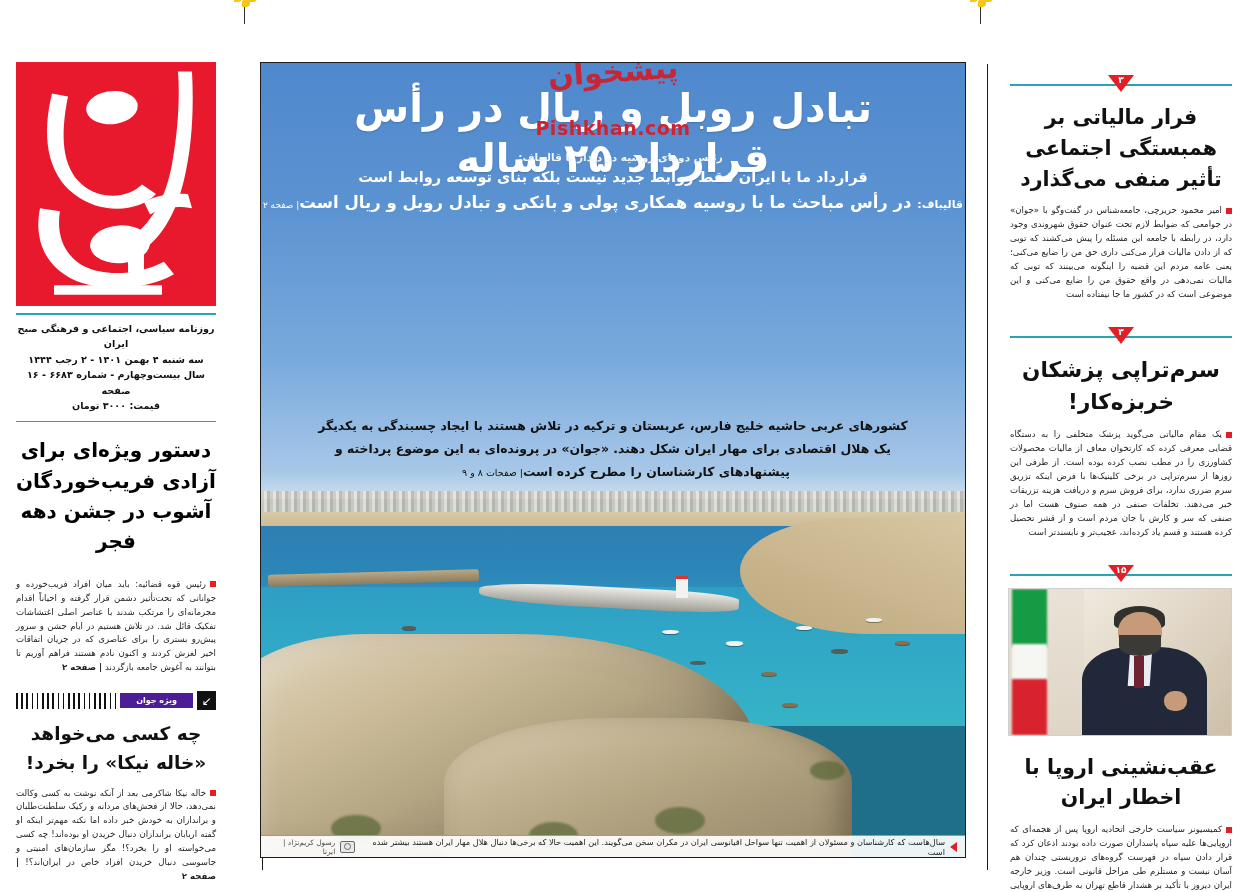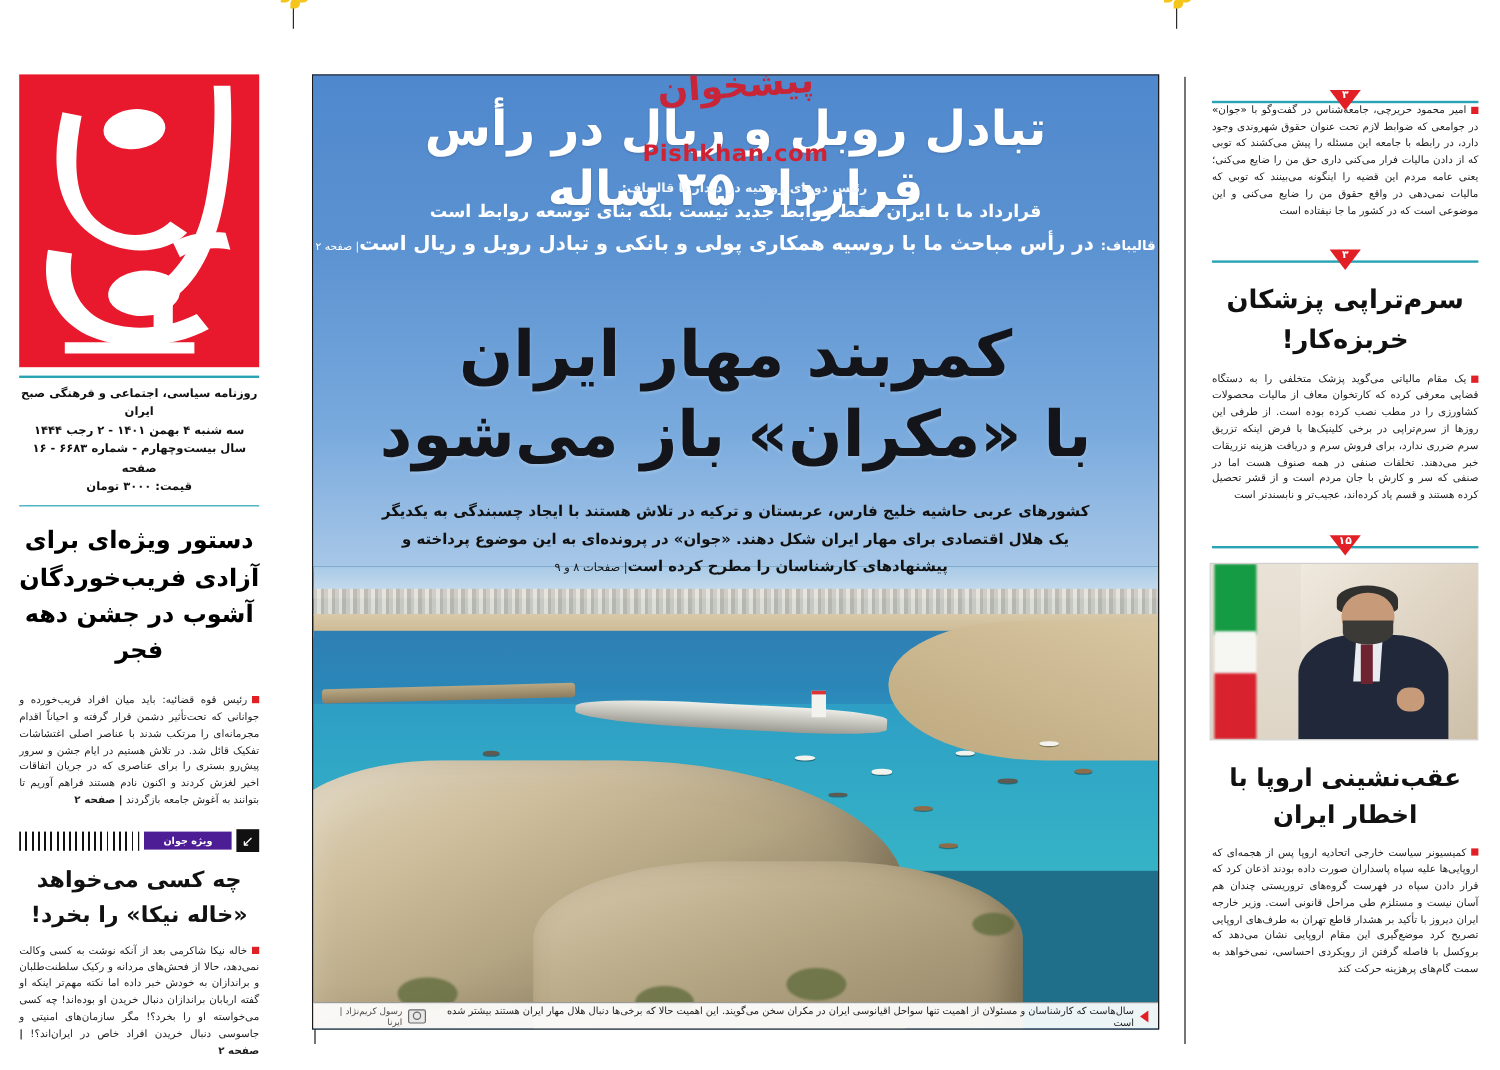--- a/index.html
+++ b/index.html
@@ -266,20 +266,21 @@
 <div class="page">
 
   <div class="left-col">
 
     <div class="side-block">
       <div class="hr-teal">
         <div class="pagemark">
           <span>۳</span>
         </div>
       </div>
+      <div class="side-title">فرار مالیاتی بر همبستگی اجتماعی تأثیر منفی می‌گذارد</div>
       <div class="side-body">
         <span class="bullet-sq"></span><span>امیر محمود حریرچی، جامعه‌شناس در گفت‌وگو با «جوان» در جوامعی که ضوابط لازم تحت عنوان حقوق شهروندی وجود دارد، در رابطه با جامعه این مسئله را پیش می‌کشند که توبی که از دادن مالیات فرار می‌کنی داری حق من را ضایع می‌کنی؛ یعنی عامه مردم این قضیه را اینگونه می‌بینند که توبی که مالیات نمی‌دهی در واقع حقوق من را ضایع می‌کنی و این موضوعی است که در کشور ما جا نیفتاده است</span>
       </div>
     </div>
 
     <div class="side-block">
       <div class="hr-teal">
         <div class="pagemark">
           <span>۳</span>
         </div>
@@ -381,24 +382,20 @@
         <span class="wm-en">Pishkhan.com</span>
       </div>
 
       <div class="hero-kicker">رئیس دومای روسیه در دیدار با قالیباف:</div>
       <div class="hero-sub1">قرارداد ما با ایران فقط روابط جدید نیست بلکه بنای توسعه روابط است</div>
       <div class="hero-sub2">
         <span class="who">قالیباف:</span>
         <span>در رأس مباحث ما با روسیه همکاری پولی و بانکی و تبادل روبل و ریال است</span><span class="pg">| صفحه ۲</span>
       </div>
 
-      <div class="hero-main">
-        <div>کمربند مهار ایران</div>
-        <div>با «مکران» باز می‌شود</div>
-      </div>
 
       <div class="hero-lead">
         <span>کشورهای عربی حاشیه خلیج فارس، عربستان و ترکیه در تلاش هستند با ایجاد چسبندگی به یکدیگر یک هلال اقتصادی برای مهار ایران شکل دهند. «جوان» در پرونده‌ای به این موضوع پرداخته و پیشنهادهای کارشناسان را مطرح کرده است</span><span class="pg">| صفحات ۸ و ۹</span>
       </div>
 
       <div class="caption-bar">
         <span class="cap-tri"></span>
         <span>سال‌هاست که کارشناسان و مسئولان از اهمیت تنها سواحل اقیانوسی ایران در مکران سخن می‌گویند. این اهمیت حالا که برخی‌ها دنبال هلال مهار ایران هستند بیشتر شده است</span>
         <span class="cam-ic">
             <i></i>

